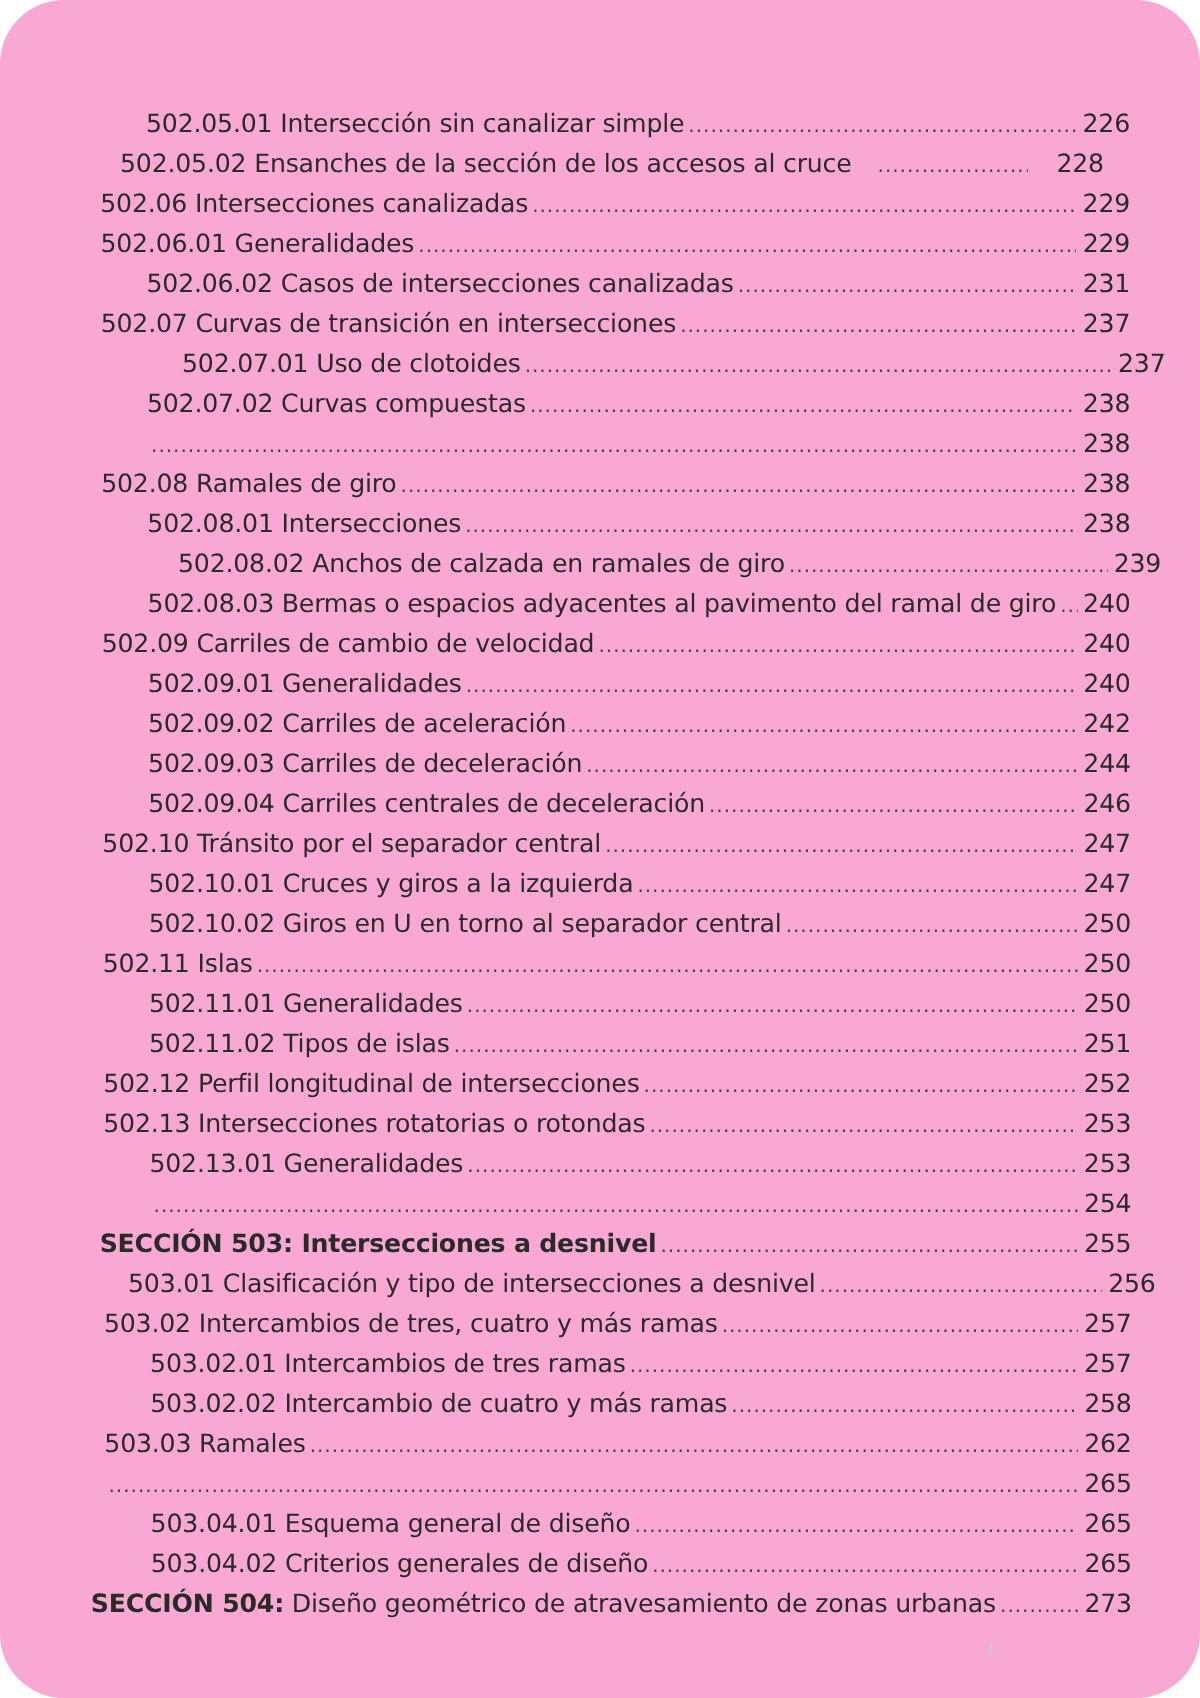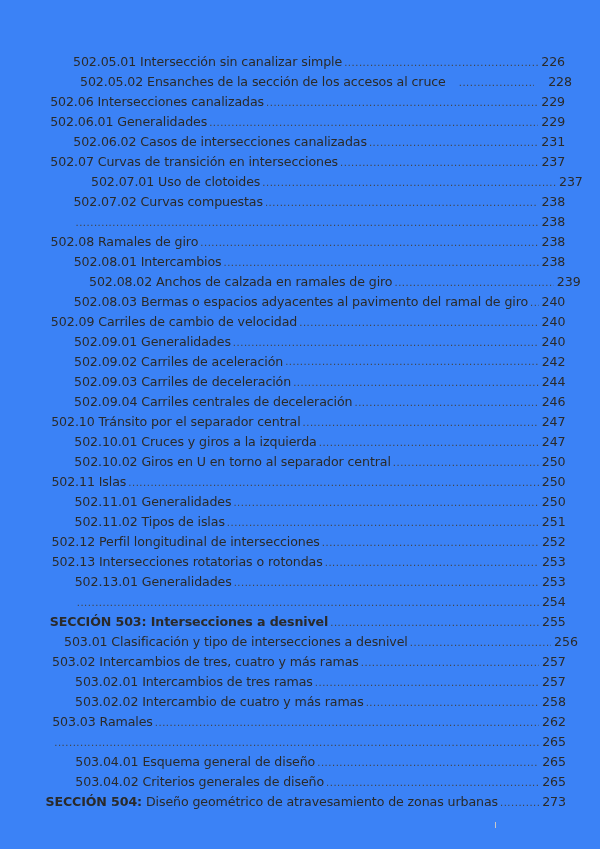--- a/index.html
+++ b/index.html
@@ -1,21 +1,21 @@
 <!DOCTYPE html>
 <html><head>
 <meta charset="utf-8">
 <style>
   html, body { margin: 0; padding: 0; }
   body {
     width: 600px; height: 849px; background: #ffffff; overflow: hidden;
     font-family: "DejaVu Sans", sans-serif; color: #2a2a2a;
     position: relative;
   }
-  .page { position: absolute; left: 0; top: 0; width: 600px; height: 849px; background: #3b82f6; }
+  .page { position: absolute; left: 0; top: 0; width: 600px; height: 849px; background: #f9a8d4; border-radius: 32px; }
   .toc { position: absolute; left: 0; top: 52px; width: 600px; }
   .row {
     position: absolute; height: 20px; line-height: 20px;
     display: flex; align-items: baseline; font-size: 12.6px; letter-spacing: -0.1px;
     white-space: nowrap;
   }
   .row .label { flex: 0 0 auto; }
   .row .leader {
     flex: 1 1 auto; overflow: hidden; margin: 0 3px 0 2px;
     color: #444; letter-spacing: 0.5px; font-size: 10px;
@@ -30,21 +30,21 @@
 </head>
 <body>
 
 <div class="page">
   <div class="toc" id="toc">
       <div class="row" style="left: 73px; width: 492px; top: 0px;">
         <span class="label">502.05.01 Intersección sin canalizar simple</span>
         <span class="leader"></span>
         <span class="page-num">226</span>
       </div>
-      <div class="row" style="left: 80px; width: 491.961px; top: 20px; gap: 11px;">
+      <div class="row" style="left: 60px; width: 491.961px; top: 20px; gap: 11px;">
         <span class="label">502.05.02 Ensanches de la sección de los accesos al cruce</span>
         <span class="leader"></span>
         <span class="page-num">228</span>
       </div>
       <div class="row" style="left: 50.1316px; width: 514.921px; top: 40px;">
         <span class="label">502.06 Intersecciones canalizadas</span>
         <span class="leader"></span>
         <span class="page-num">229</span>
       </div>
       <div class="row" style="left: 50.1974px; width: 514.882px; top: 60px;">
@@ -75,21 +75,21 @@
       <div class="row" style="left: 73.5263px; width: 491.684px; top: 160px;">
         <span class="leader"></span>
         <span class="page-num">238</span>
       </div>
       <div class="row" style="left: 50.5921px; width: 514.645px; top: 180px;">
         <span class="label">502.08 Ramales de giro</span>
         <span class="leader"></span>
         <span class="page-num">238</span>
       </div>
       <div class="row" style="left: 73.6579px; width: 491.605px; top: 200px;">
-        <span class="label">502.08.01 Intercambios</span>
+        <span class="label">502.08.01 Intersecciones</span>
         <span class="leader"></span>
         <span class="page-num">238</span>
       </div>
       <div class="row" style="left: 89px; width: 491.566px; top: 220px;">
         <span class="label">502.08.02 Anchos de calzada en ramales de giro</span>
         <span class="leader"></span>
         <span class="page-num">239</span>
       </div>
       <div class="row" style="left: 73.7895px; width: 491.526px; top: 240px;">
         <span class="label">502.08.03 Bermas o espacios adyacentes al pavimento del ramal de giro</span>
@@ -99,21 +99,21 @@
       <div class="row" style="left: 50.8553px; width: 514.487px; top: 260px;">
         <span class="label">502.09 Carriles de cambio de velocidad</span>
         <span class="leader"></span>
         <span class="page-num">240</span>
       </div>
       <div class="row" style="left: 73.9211px; width: 491.447px; top: 280px;">
         <span class="label">502.09.01 Generalidades</span>
         <span class="leader"></span>
         <span class="page-num">240</span>
       </div>
-      <div class="row" style="left: 73.9868px; width: 491.408px; top: 300px; align-items: center;">
+      <div class="row" style="left: 73.9868px; width: 491.408px; top: 300px;">
         <span class="label">502.09.02 Carriles de aceleración</span>
         <span class="leader"></span>
         <span class="page-num">242</span>
       </div>
       <div class="row" style="left: 74.0526px; width: 491.368px; top: 320px;">
         <span class="label">502.09.03 Carriles de deceleración</span>
         <span class="leader"></span>
         <span class="page-num">244</span>
       </div>
       <div class="row" style="left: 74.1184px; width: 491.329px; top: 340px;">

